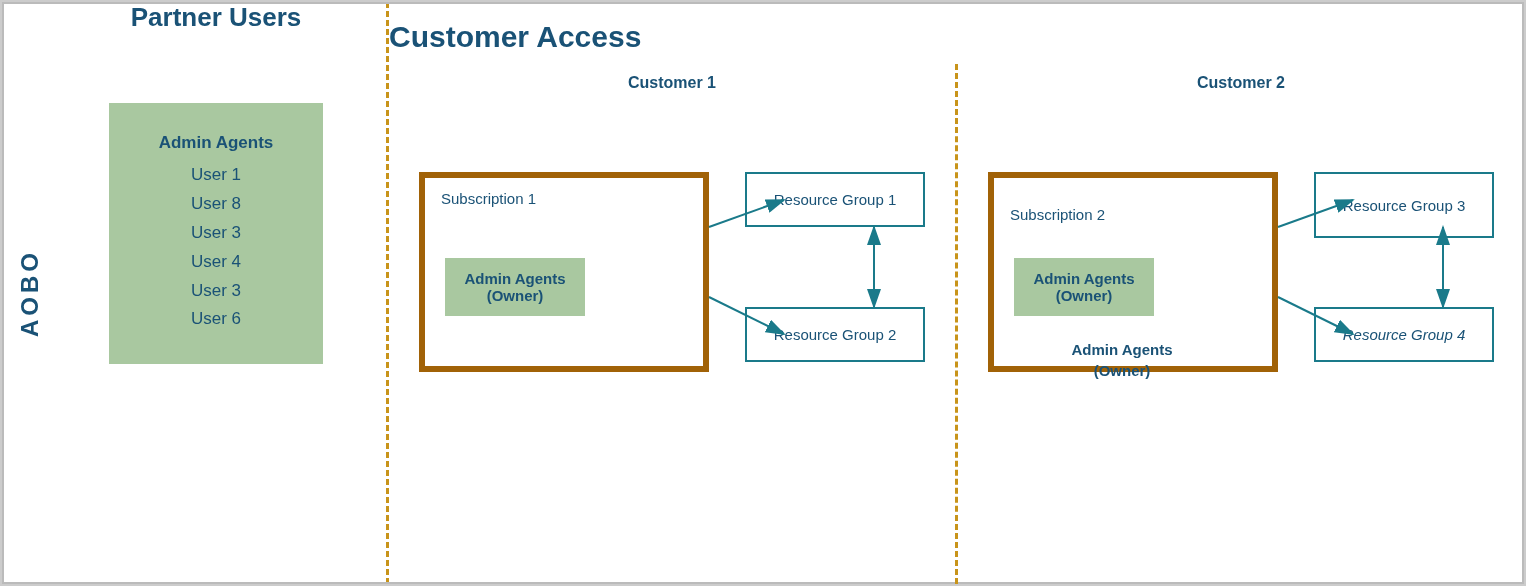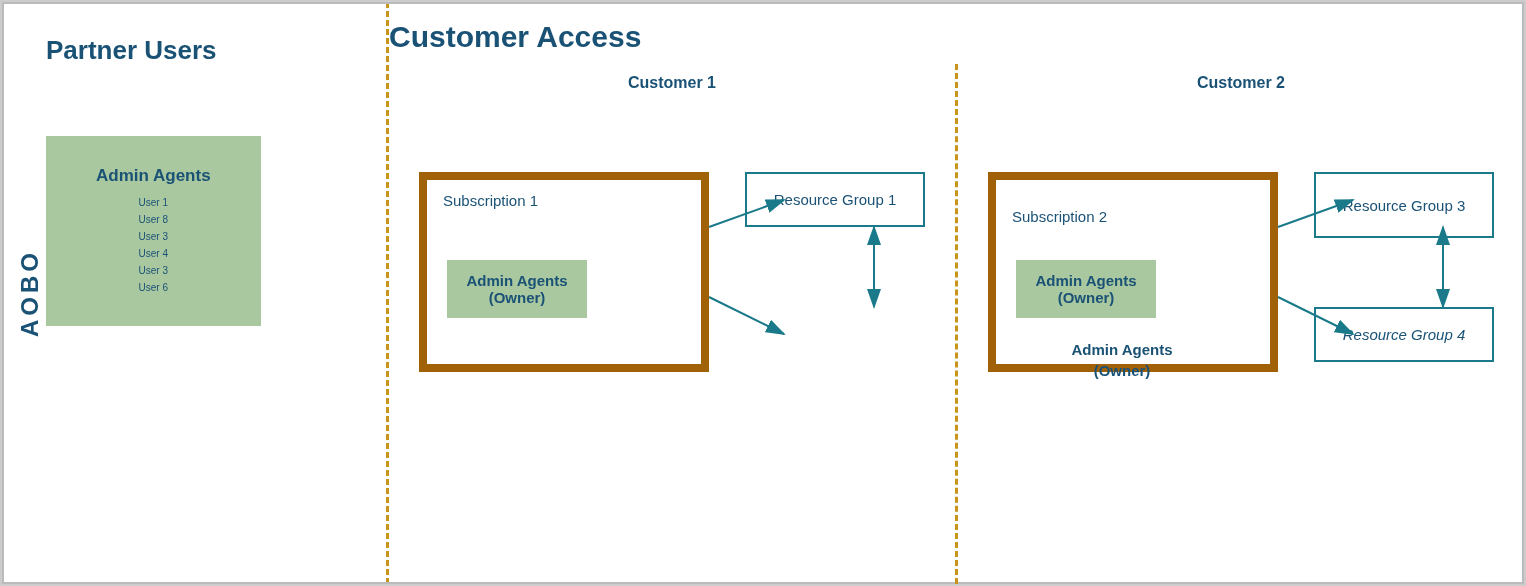--- a/index.html
+++ b/index.html
@@ -19,23 +19,22 @@
       position: relative;
       border: 2px solid #ccc;
     }
 
     
     .partner-section {
       width: 340px;
       min-width: 340px;
       display: flex;
       flex-direction: column;
-      align-items: flex-start;
-      position: relative;
-      margin-top: 33px;
+      align-items: center;
+      position: relative;
     }
 
     .partner-title {
       font-size: 26px;
       font-weight: bold;
       color: #1a5276;
       margin-bottom: 30px;
       text-align: center;
     }
 
@@ -48,21 +47,21 @@
     }
 
     .admin-agents-box .box-title {
       font-size: 17px;
       font-weight: bold;
       color: #1a5276;
       margin-bottom: 8px;
     }
 
     .admin-agents-box .user-list {
-      font-size: 10px;
+      font-size: 17px;
       color: #1a5276;
       line-height: 1.7;
     }
 
     
     .dashed-divider {
       width: 2px;
       height: 100%;
       border-left: 3px dashed #c8941a;
       margin: 0 0px;
@@ -104,21 +103,21 @@
 
     .customer-title {
       font-size: 16px;
       font-weight: bold;
       color: #1a5276;
       margin-bottom: 20px;
     }
 
     
     .subscription-box {
-      border: 8px solid #a16207;
+      border: 6px solid #a16207;
       background: #fff;
       padding: 10px 16px;
       font-size: 15px;
       color: #1a5276;
       position: absolute;
       white-space: nowrap;
     }
 
     
     .admin-owner-box {
@@ -207,20 +206,23 @@
             <div class="admin-owner-box" style="position:absolute; left:20px; top:80px; width:140px; padding:12px 10px;">
               <div>Admin Agents</div>
               <div>(Owner)</div>
             </div>
           </div>
 
           <div class="resource-box" style="right:30px; top:60px; width:180px; height:55px; display:flex; align-items:center; justify-content:center;">
             <span>Resource Group 1</span>
           </div>
 
+          <div class="resource-box" style="right:30px; top:195px; width:180px; height:55px; display:flex; align-items:center; justify-content:center;">
+            <span>Resource Group 2</span>
+          </div>
 
           <svg class="svg-overlay">
 
             <defs>
               <marker id="arrowhead1" markerWidth="10" markerHeight="7" refX="9" refY="3.5" orient="auto">
                 <polygon points="0 0, 10 3.5, 0 7" fill="#1a7a8a"></polygon>
               </marker>
               <marker id="arrowhead2" markerWidth="10" markerHeight="7" refX="9" refY="3.5" orient="auto">
                 <polygon points="0 0, 10 3.5, 0 7" fill="#1a7a8a"></polygon>
               </marker>

